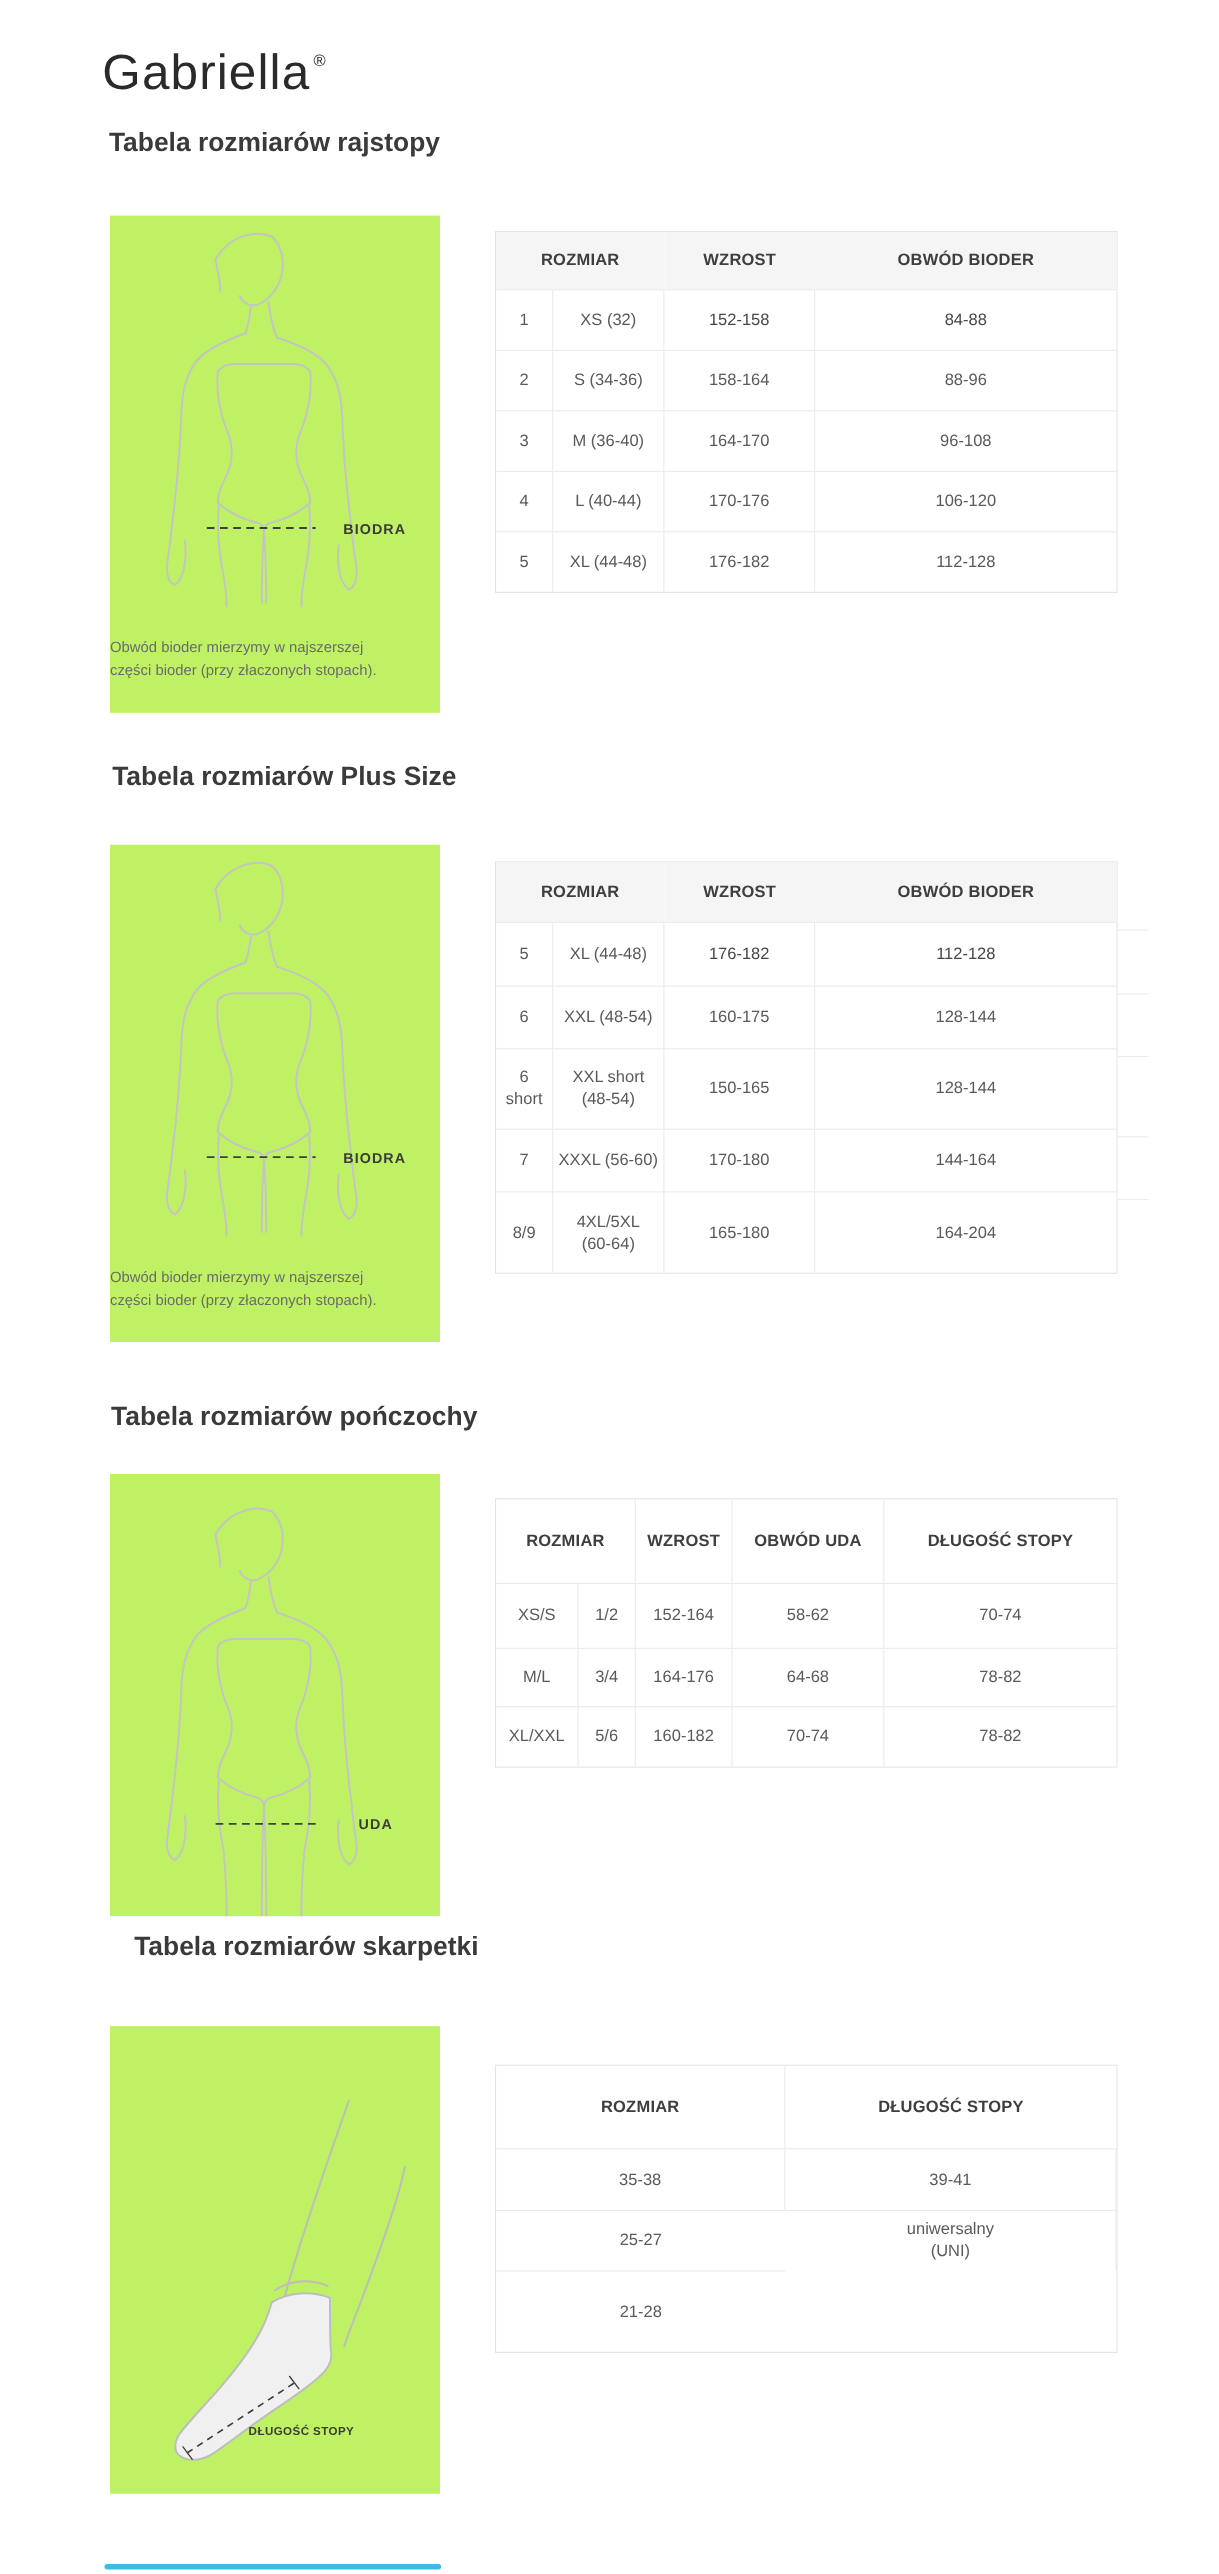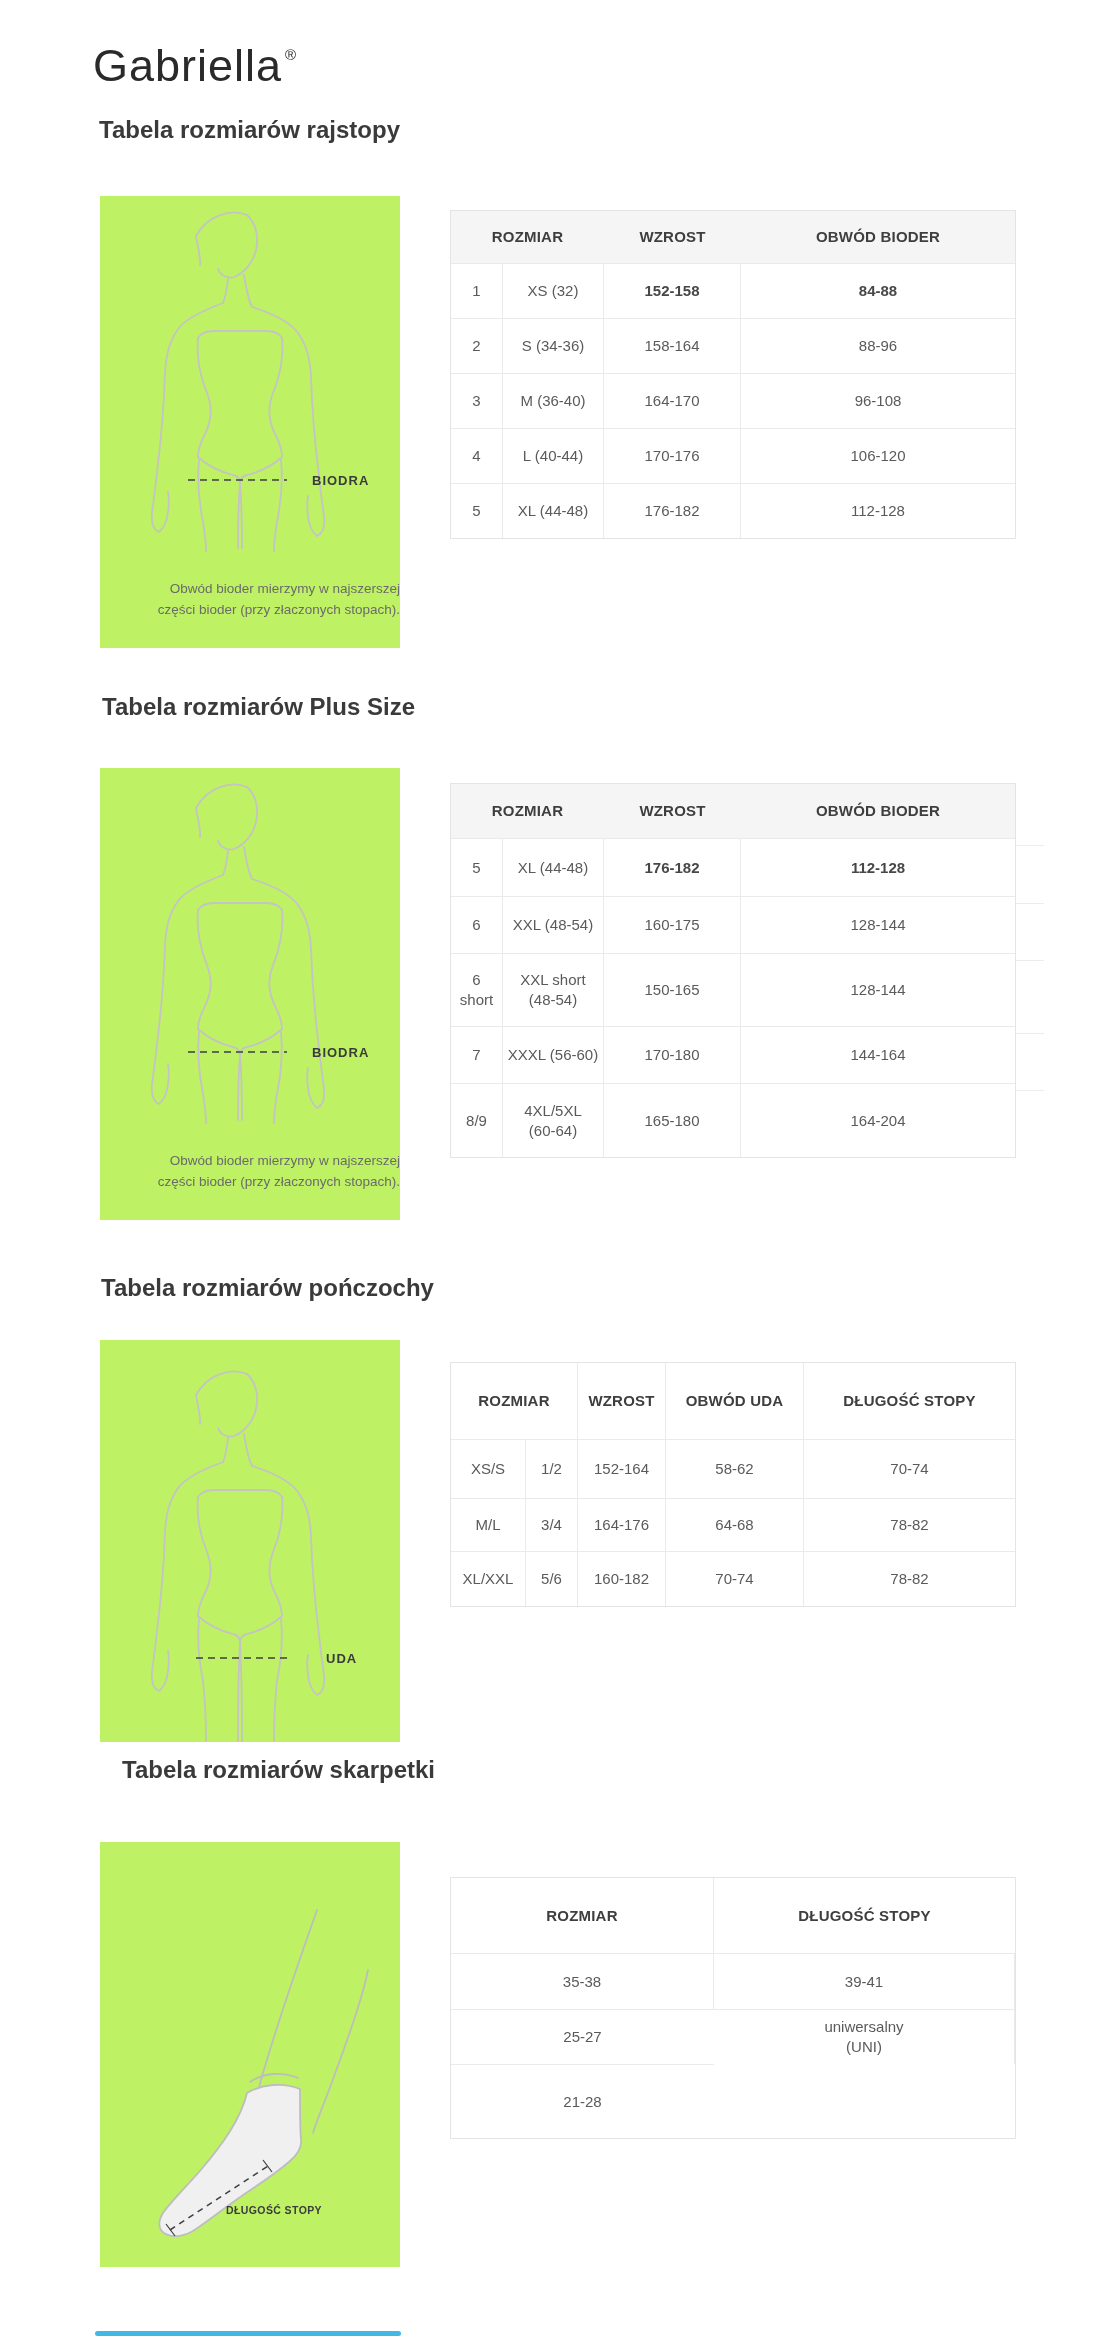--- a/index.html
+++ b/index.html
@@ -6,31 +6,31 @@
   body{position:relative;width:1108px;height:2340px;background:#ffffff;
        font-family:"Liberation Sans",sans-serif;overflow:hidden}
   .abs{position:absolute}
 
   .logo{left:93px;top:40px;font-size:45px;color:#2a2a2a;letter-spacing:1px}
   .logo .reg{font-size:15px;position:relative;top:-21px;left:3px}
 
   .heading{position:absolute;font-size:24px;font-weight:700;color:#3a3a3a}
 
   .illo{position:absolute;background:#bef264}
-  .cap{position:absolute;left:0;right:0;bottom:28px;text-align:right;
+  .cap{position:absolute;left:0;right:0;bottom:28px;text-align:left;
        font-size:13.5px;line-height:21px;color:#6b6b6b;white-space:pre-line}
 
   .tbl{position:absolute;display:grid;border:1px solid #e4e4e4;background:#fff}
   .c{display:flex;align-items:center;justify-content:center;text-align:center;
      font-size:15px;color:#5a5a5a;white-space:pre-line;line-height:20px}
   .th{font-weight:700;color:#3e3e3e;letter-spacing:.2px}
   .t12 .th{background:#f5f5f5}
   .td{border-top:1px solid #eaeaea}
   .vr{border-right:1px solid #eaeaea}
-  .b{font-weight:700;color:#474747}
+  .b{font-weight:400;color:#474747}
   .sp2{grid-column:1/3}
 
   #tbl-rajstopy{left:450px;top:210px;grid-template-columns:52px 101px 137px 274px;
                 grid-template-rows:52px 55px 55px 55px 55px 55px}
   #tbl-plus{left:450px;top:783px;grid-template-columns:52px 101px 137px 274px;
             grid-template-rows:54px 58px 57px 73px 57px 74px}
   #tbl-ponczochy{left:450px;top:1362px;grid-template-columns:75px 52px 88px 138px 211px;
                  grid-template-rows:76px 59px 53px 55px}
   #tbl-skarpetki{left:450px;top:1877px;grid-template-columns:263px 301px;
                  grid-template-rows:75px 56px 55px 74px}

